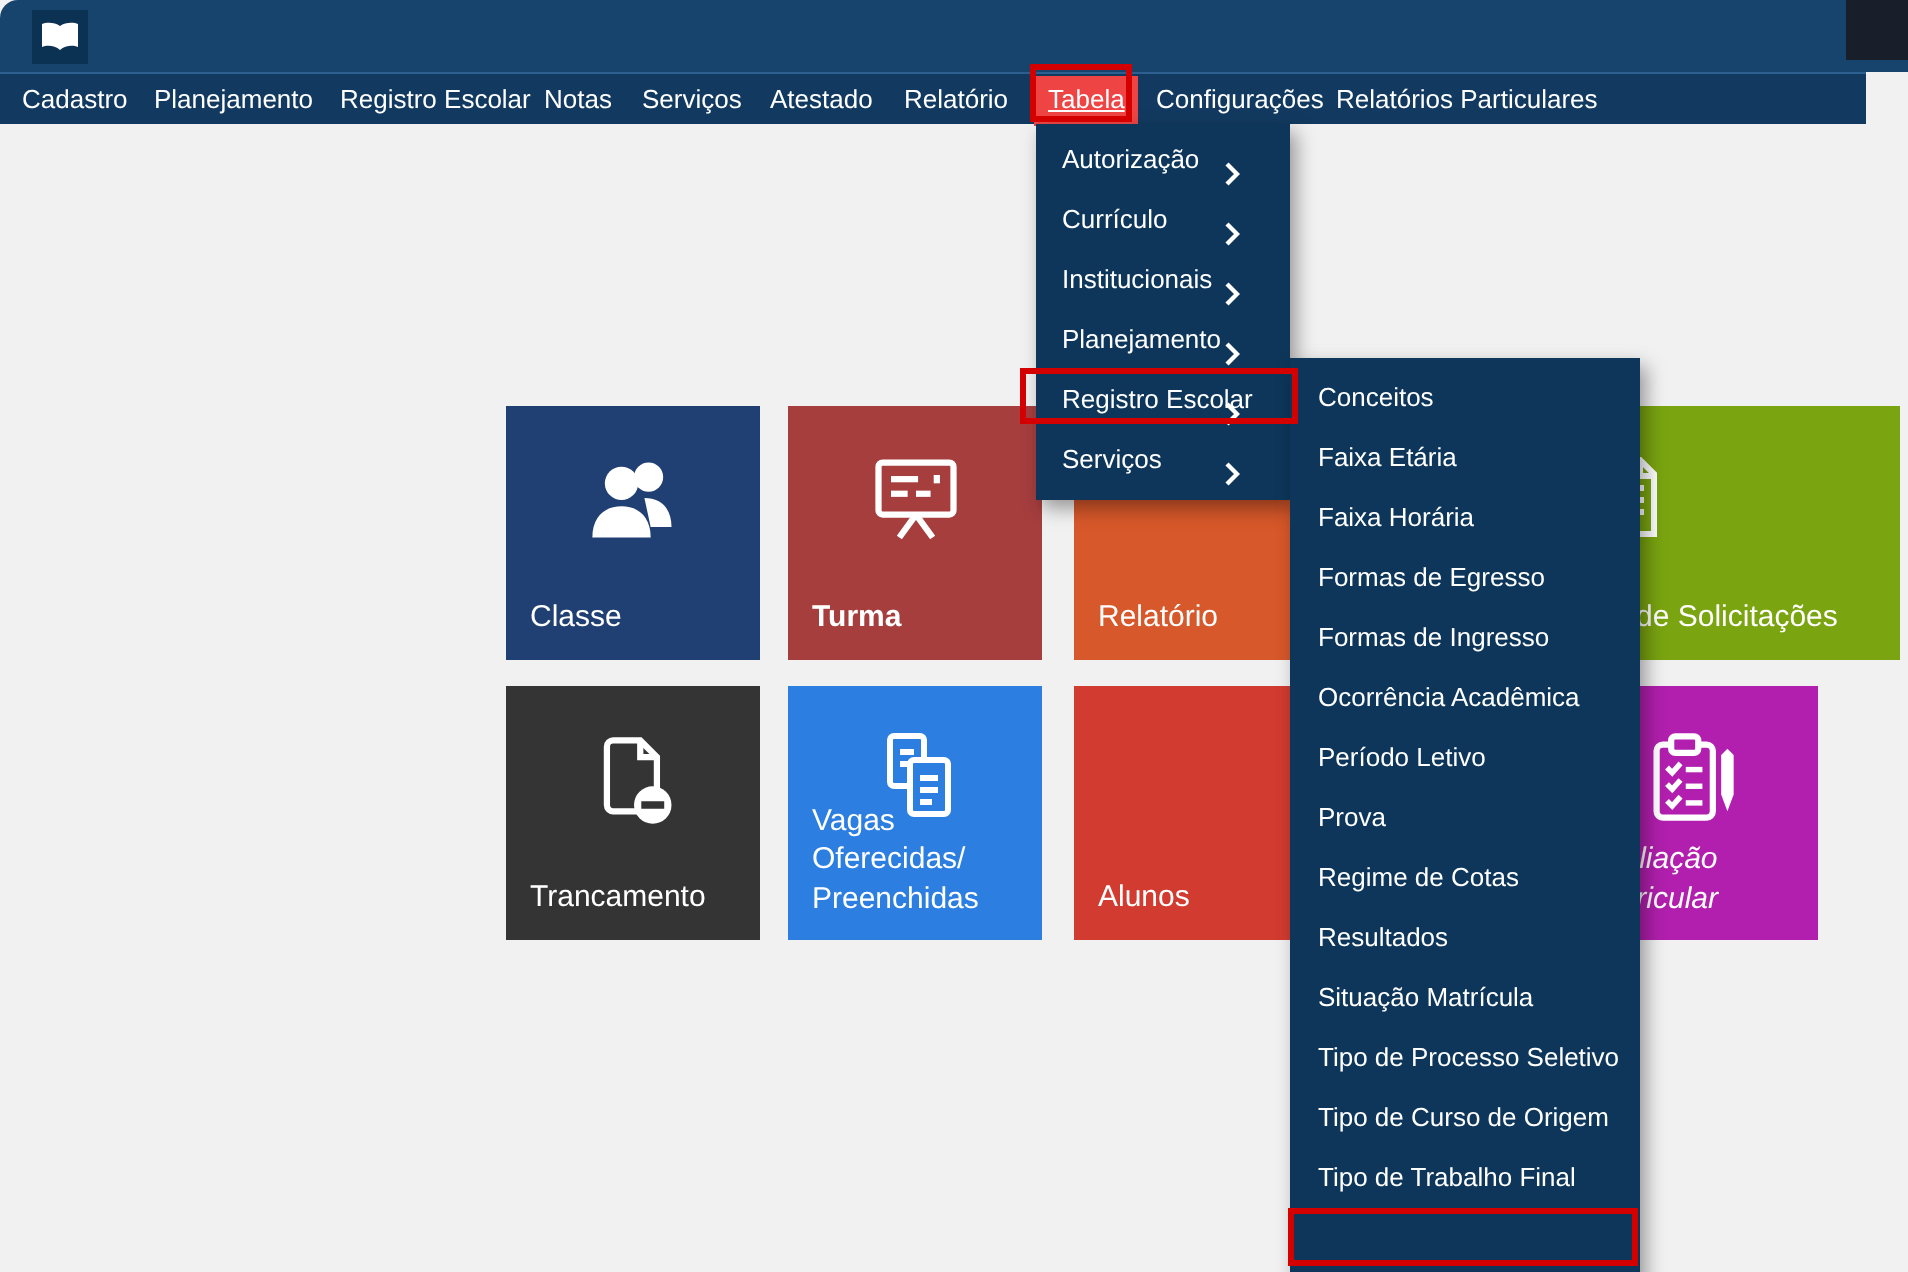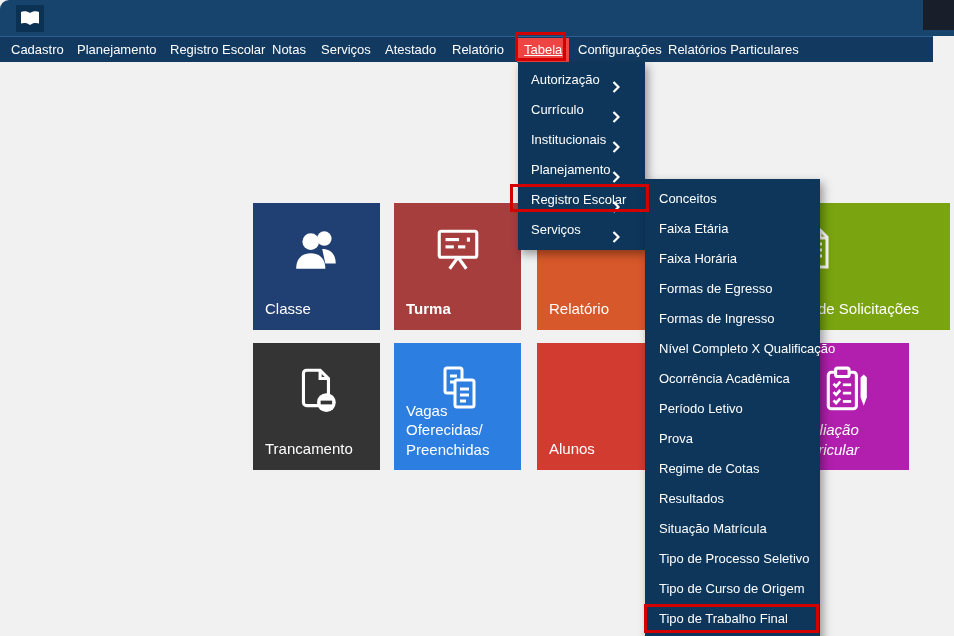--- a/index.html
+++ b/index.html
@@ -254,21 +254,20 @@
         </svg></span>
   </div>
 </div>
 
 <div class="panel" id="re-submenu">
   <div class="smenu-item">Conceitos</div>
   <div class="smenu-item">Faixa Etária</div>
   <div class="smenu-item">Faixa Horária</div>
   <div class="smenu-item">Formas de Egresso</div>
   <div class="smenu-item">Formas de Ingresso</div>
-  <div class="smenu-item">Nível Completo X Qualificação</div>
   <div class="smenu-item">Ocorrência Acadêmica</div>
   <div class="smenu-item">Período Letivo</div>
   <div class="smenu-item">Prova</div>
   <div class="smenu-item">Regime de Cotas</div>
   <div class="smenu-item">Resultados</div>
   <div class="smenu-item">Situação Matrícula</div>
   <div class="smenu-item">Tipo de Processo Seletivo</div>
   <div class="smenu-item">Tipo de Curso de Origem</div>
   <div class="smenu-item">Tipo de Trabalho Final</div>
 </div>

